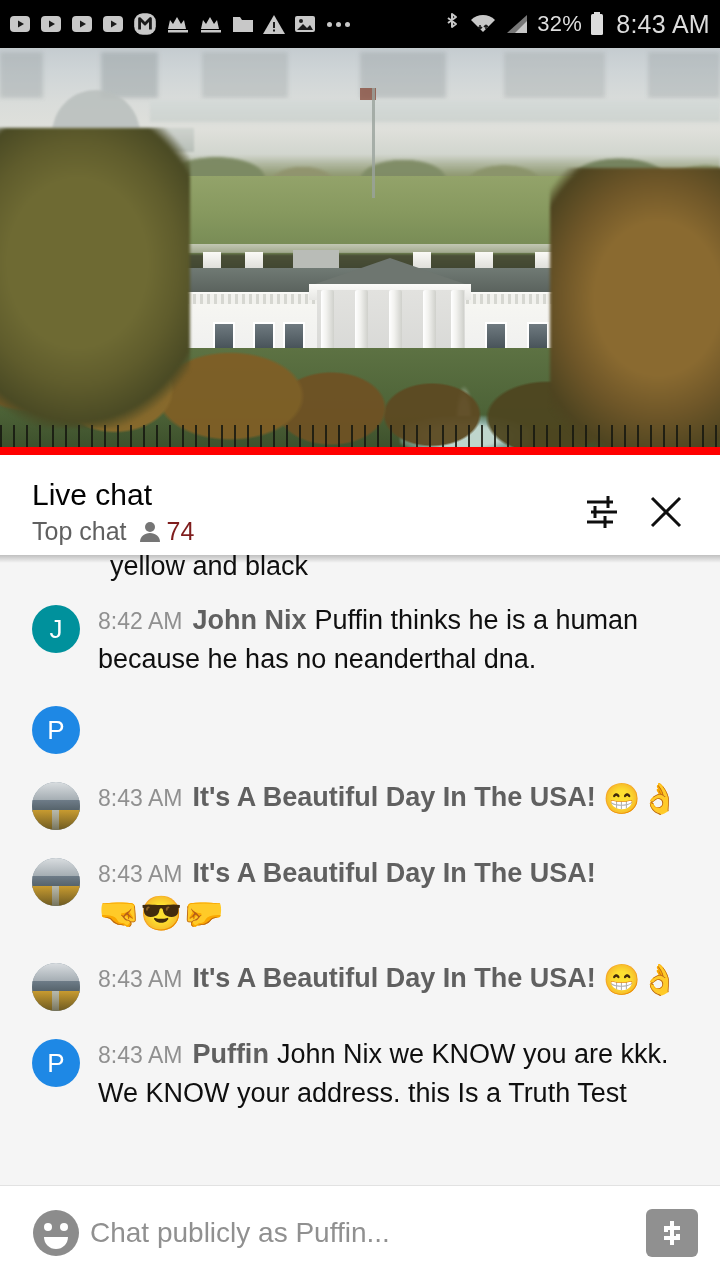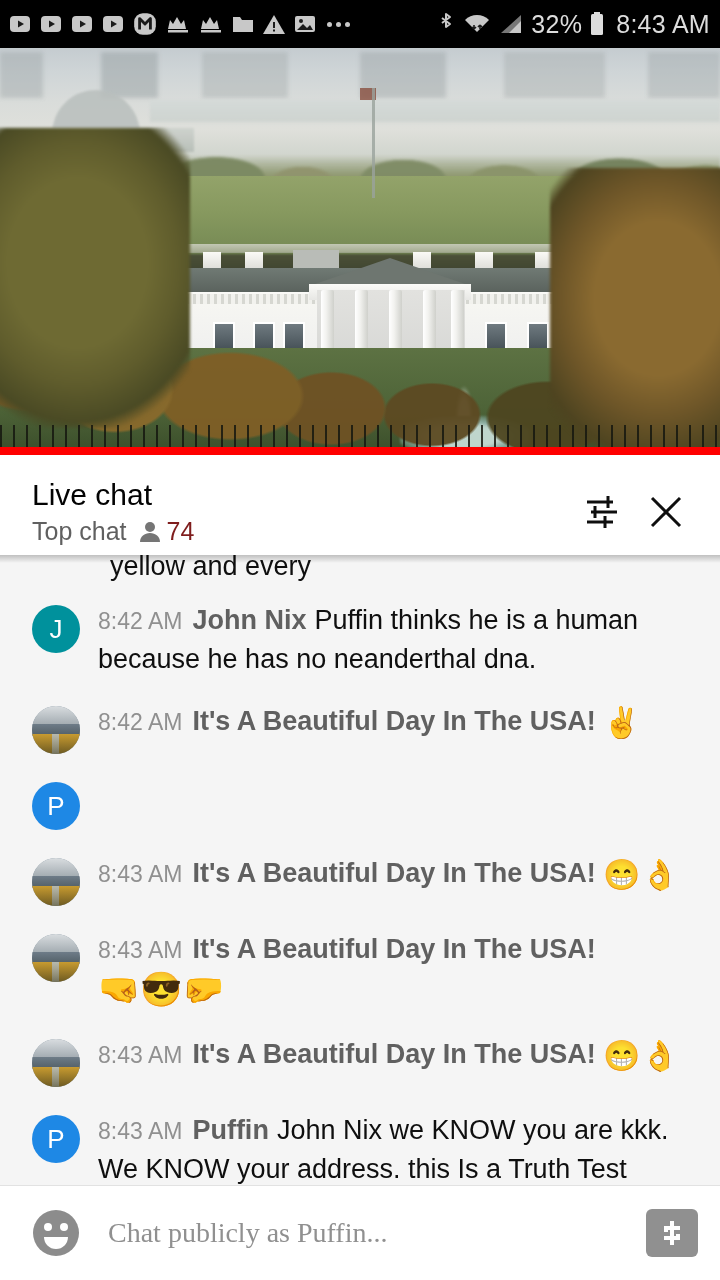--- a/index.html
+++ b/index.html
@@ -15,21 +15,21 @@
   
   .statusbar {
     position:absolute; top:0; left:0; width:720px; height:48px;
     background:#000; display:flex; align-items:center;
     padding:0 10px 0 8px; color:#c8c8c8;
   }
   .sb-left { display:flex; align-items:center; gap:7px; flex:1; }
   .sb-right { display:flex; align-items:center; gap:7px; }
   .ico { display:inline-flex; align-items:center; justify-content:center; }
   .sb-time { font-size:25px; color:#ddd; letter-spacing:0.3px; margin-left:4px; }
-  .sb-batt-text { font-size:25px; color:#ddd; letter-spacing:0.3px; }
+  .sb-batt-text { font-size:22px; color:#ddd; letter-spacing:0.3px; }
   .dots3 { display:flex; gap:4px; align-items:center; padding:0 3px; }
   .dots3 i { width:5px; height:5px; border-radius:50%; background:#c8c8c8; display:block; }
 
   
   .video {
     position:absolute; top:48px; left:0; width:720px; height:407px;
     overflow:hidden; background:#9eaab0;
   }
   .sky {
     position:absolute; inset:0;
@@ -243,22 +243,22 @@
 
   
   .inputbar {
     position:absolute; bottom:0; left:0; width:720px; height:95px;
     background:#ffffff; display:flex; align-items:center; padding:0 22px 0 30px;
     border-top:1px solid #e2e2e2;
   }
   .smiley { width:52px; height:52px; flex:0 0 52px; }
   .chat-input {
     flex:1; border:none; outline:none; background:transparent;
-    font-family:Liberation Serif, serif;
-    font-size:28px; color:#8c8c8c; margin-left:26px;
+    font-family:Liberation Sans, sans-serif;
+    font-size:28px; color:#8c8c8c; margin-left:8px;
   }
   .chat-input::placeholder { color:#909090; }
   .superchat {
     width:52px; height:48px; border-radius:6px; background:#909090;
     display:flex; align-items:center; justify-content:center; flex:0 0 52px;
   }
 </style>
 </head>
 <body>
 
@@ -455,42 +455,31 @@
         <svg width="44" height="44" viewBox="0 0 44 44">
           <line x1="8" y1="8" x2="36" y2="36" stroke="#0f0f0f" stroke-width="3"></line>
           <line x1="36" y1="8" x2="8" y2="36" stroke="#0f0f0f" stroke-width="3"></line>
         </svg>
       </span>
     </div>
   </div>
 
   <div class="messages">
     <div class="scroll-shadow"></div>
-    <div class="clipped-line">yellow and every</div>
+    <div class="clipped-line">yellow and black</div>
 
     <div class="msg">
       <div class="avatar" style="background:#00919c">
         <span>J</span>
       </div>
       <div class="msg-body">
         <span class="ts">8:42 AM</span><span class="author">John Nix</span><span>Puffin thinks he is a human because he has no neanderthal dna.</span>
       </div>
     </div>
 
-    <div class="msg">
-      <div class="avatar photo">
-        <span class="ph-sky"></span>
-          <span class="ph-mtn"></span>
-          <span class="ph-fg"></span>
-          <span class="ph-str"></span>
-      </div>
-      <div class="msg-body">
-        <span class="ts">8:42 AM</span><span class="author">It's A Beautiful Day In The USA!</span><span class="emoji">✌</span>
-      </div>
-    </div>
 
     <div class="msg">
       <div class="avatar" style="background:#1e88e5">
         <span>P</span>
       </div>
     </div>
 
     <div class="msg">
       <div class="avatar photo">
         <span class="ph-sky"></span>

